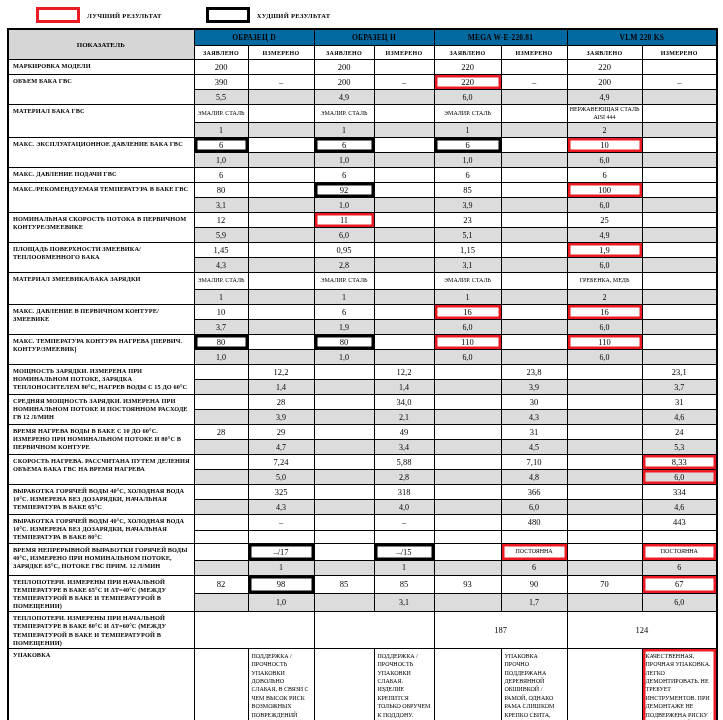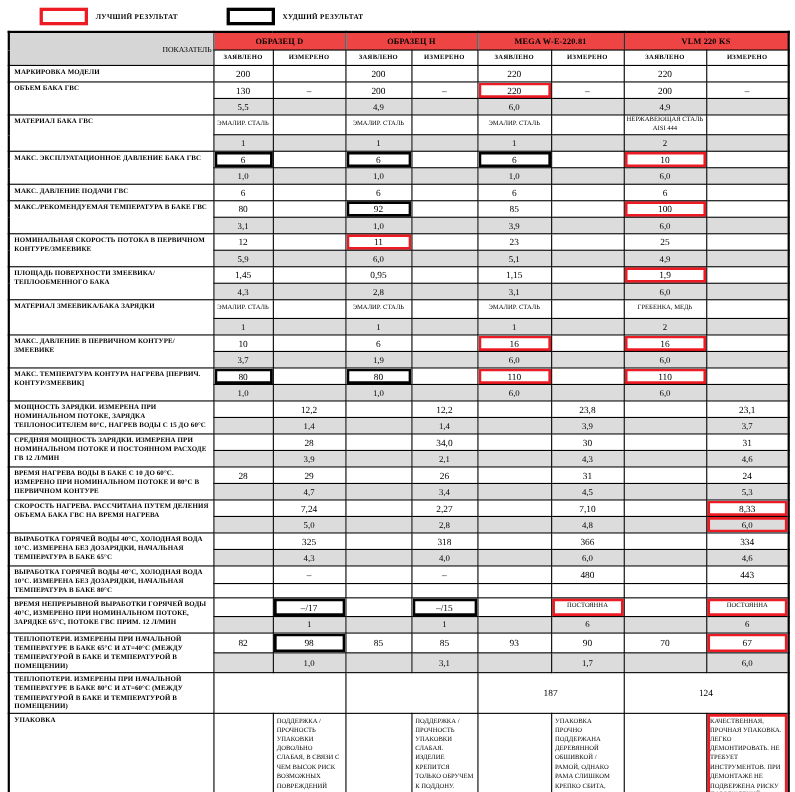--- a/index.html
+++ b/index.html
@@ -7,23 +7,23 @@
   
   .legend{display:flex;align-items:center;height:22px;padding:4px 0 2px 36px;}
   .swatch{width:38px;height:10px;border:3px solid #000;background:#fff;flex:0 0 auto;}
   .swatch.best{border-color:#ed1c24;}
   .legend-label{font-size:6.5px;font-weight:bold;letter-spacing:.3px;margin:0 44px 0 7px;white-space:nowrap;}
   
   table{border-collapse:collapse;table-layout:fixed;width:709px;margin-left:7px;border:2px solid #000;}
   thead{border-bottom:1.5px solid #000;}
   tbody{border-top:1.6px solid #000;margin-top:32px;}
   th,td{border:1px solid #000;overflow:hidden;}
-  th.product{background:#ef4444;font-size:7.5px;font-weight:bold;height:13px;letter-spacing:.2px;margin-top:32px;}
+  th.product{background:#0369a1;font-size:7.5px;font-weight:bold;height:13px;letter-spacing:.2px;margin-top:32px;}
   th.sub{background:#fff;font-size:6px;font-weight:bold;height:11px;letter-spacing:.3px;}
-  th.indicator-h{background:#d6d6d6;font-size:7px;font-weight:normal;text-align:right;padding-left:0;}
+  th.indicator-h{background:#d6d6d6;font-size:7px;font-weight:bold;text-align:center;padding-left:0;}
   td.label{font-size:6.3px;font-weight:bold;text-align:left;vertical-align:top;
     padding:2px 3px 1px 4px;line-height:1.3;letter-spacing:.1px;}
   td.val{font-size:8.5px;text-align:center;vertical-align:middle;height:14px;padding:0 1px;}
   td.val.small{font-size:6px;line-height:1.25;padding:1px;}
   td.val.txt{font-size:6px;line-height:1.4;text-align:left;vertical-align:top;padding:3px 3px;height:auto;}
   tr.score-row td{background:#dcdcdc;}
   td.score{font-size:8px;text-align:center;height:12px;}
   tr.empty-row td{height:9px;background:#fff;}
   .box-red{box-shadow:inset 0 0 0 2.5px #ed1c24;}
   .box-black{box-shadow:inset 0 0 0 2.5px #000;}
@@ -78,21 +78,21 @@
         <td class="val"></td>
         <td class="val">220</td>
         <td class="val"></td>
         <td class="val">220</td>
         <td class="val"></td>
       </tr>
     </tbody>
     <tbody>
       <tr>
         <td class="label" rowspan="2">ОБЪЕМ БАКА ГВС</td>
-        <td class="val">130</td>
+        <td class="val">390</td>
         <td class="val">–</td>
         <td class="val">200</td>
         <td class="val">–</td>
         <td class="val box-red">220</td>
         <td class="val">–</td>
         <td class="val">200</td>
         <td class="val">–</td>
       </tr>
       <tr class="score-row">
         <td class="score">5,5</td>
@@ -347,21 +347,21 @@
         <td class="score"></td>
         <td class="score">4,6</td>
       </tr>
     </tbody>
     <tbody>
       <tr>
         <td class="label" rowspan="2">ВРЕМЯ НАГРЕВА ВОДЫ В БАКЕ С 10 ДО 60°C. ИЗМЕРЕНО ПРИ НОМИНАЛЬНОМ ПОТОКЕ И 80°C В ПЕРВИЧНОМ КОНТУРЕ</td>
         <td class="val">28</td>
         <td class="val">29</td>
         <td class="val"></td>
-        <td class="val">26</td>
+        <td class="val">49</td>
         <td class="val"></td>
         <td class="val">31</td>
         <td class="val"></td>
         <td class="val">24</td>
       </tr>
       <tr class="score-row">
         <td class="score"></td>
         <td class="score">4,7</td>
         <td class="score"></td>
         <td class="score">3,4</td>
@@ -370,21 +370,21 @@
         <td class="score"></td>
         <td class="score">5,3</td>
       </tr>
     </tbody>
     <tbody>
       <tr>
         <td class="label" rowspan="2">СКОРОСТЬ НАГРЕВА. РАССЧИТАНА ПУТЕМ ДЕЛЕНИЯ ОБЪЕМА БАКА ГВС НА ВРЕМЯ НАГРЕВА</td>
         <td class="val"></td>
         <td class="val">7,24</td>
         <td class="val"></td>
-        <td class="val">2,27</td>
+        <td class="val">5,88</td>
         <td class="val"></td>
         <td class="val">7,10</td>
         <td class="val"></td>
         <td class="val box-red">8,33</td>
       </tr>
       <tr class="score-row">
         <td class="score"></td>
         <td class="score">5,0</td>
         <td class="score"></td>
         <td class="score">2,8</td>

